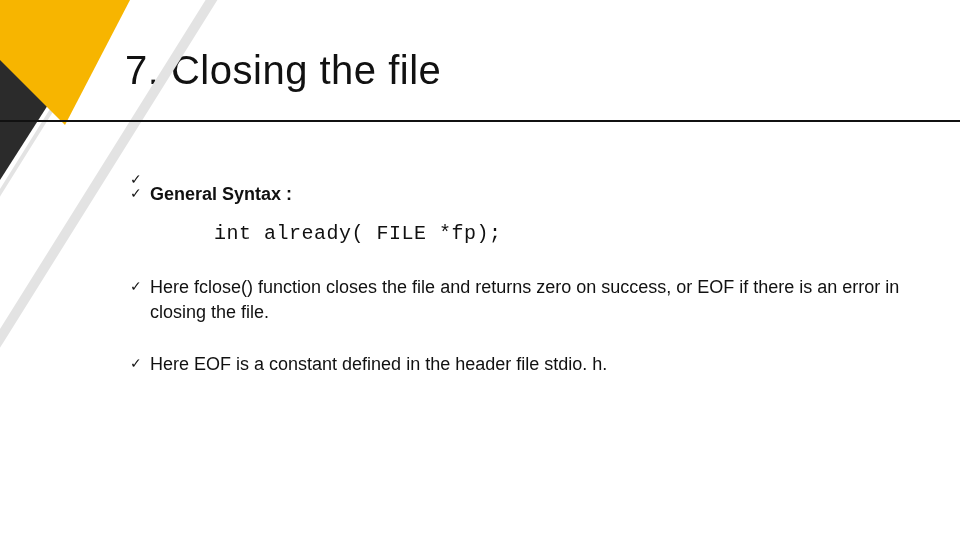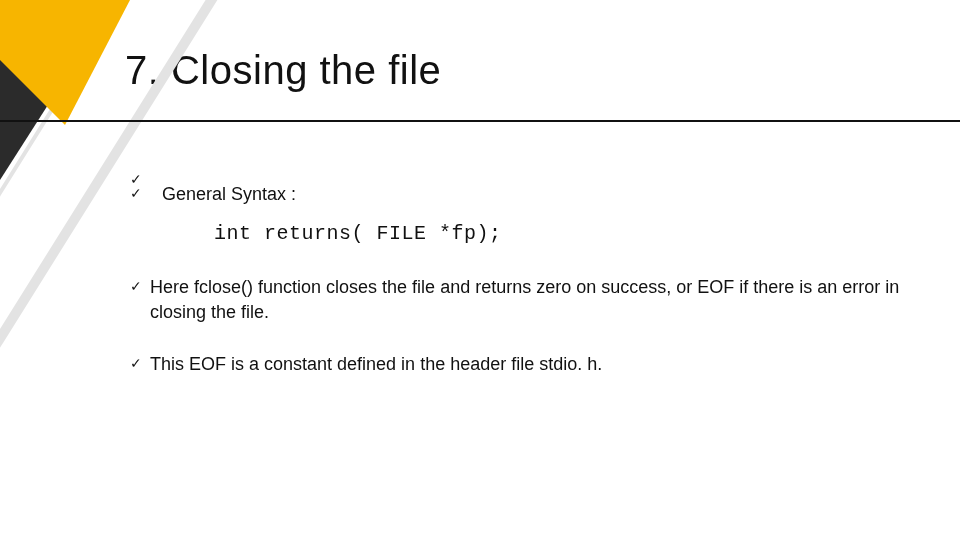--- a/index.html
+++ b/index.html
@@ -85,21 +85,21 @@
     margin-bottom: 14px;
   }
   .bullet .check {
     position: absolute;
     left: 0;
     top: 2px;
     font-size: 14px;
     color: #111;
   }
 
-  .bold { font-weight: normal; margin-left: 12px; }
+  .bold { font-weight: bold; }
 
   .code-line {
     font-family: "Consolas", "Courier New", monospace;
     font-size: 20px;
     letter-spacing: 0.5px;
     margin: 10px 0 28px 84px;
   }
 
   .gap { margin-bottom: 28px; }
 </style>
@@ -123,26 +123,26 @@
 
     <div class="bullet">
       <span class="check">✓</span>
     </div>
 
     <div class="bullet">
       <span class="check">✓</span>
       <span class="bold">General Syntax :</span>
     </div>
 
-    <div class="code-line">int returns( FILE *fp);</div>
+    <div class="code-line">int already( FILE *fp);</div>
 
     <div class="bullet gap">
       <span class="check">✓</span>
       <span>Here fclose() function closes the file and returns zero on success, or EOF if there is an error in closing the file.</span>
     </div>
 
     <div class="bullet">
       <span class="check">✓</span>
-      <span> This EOF is a constant defined in the header file stdio. h.</span>
+      <span> Here EOF is a constant defined in the header file stdio. h.</span>
     </div>
 
   </div>
 </div>
 
 </body></html>

